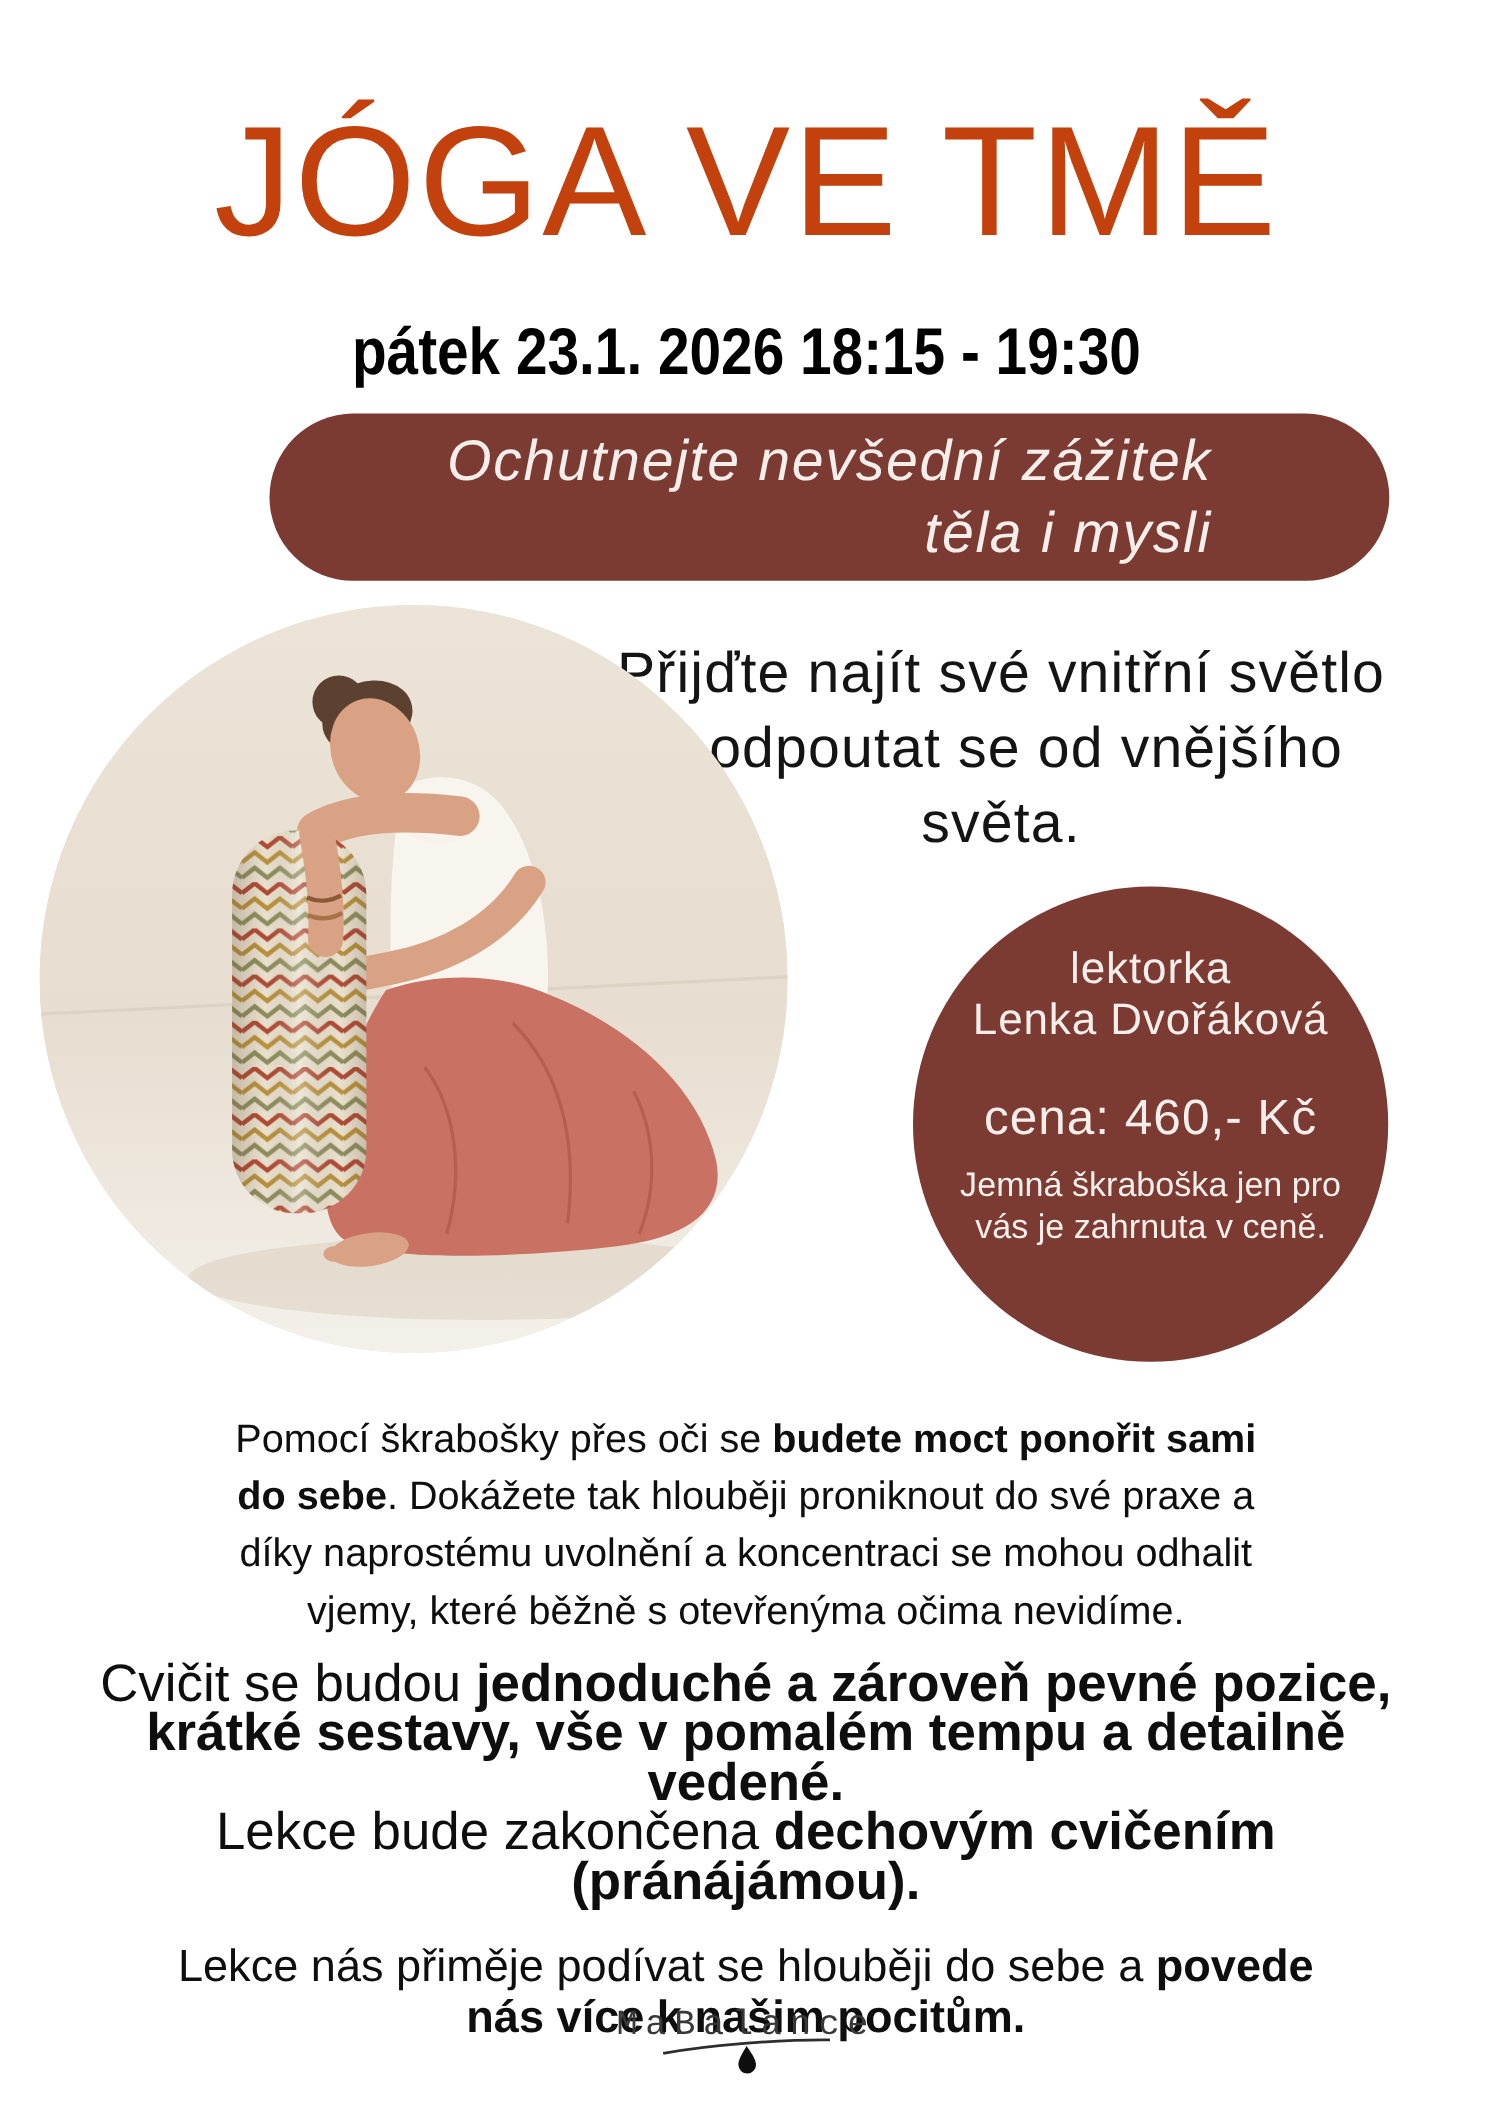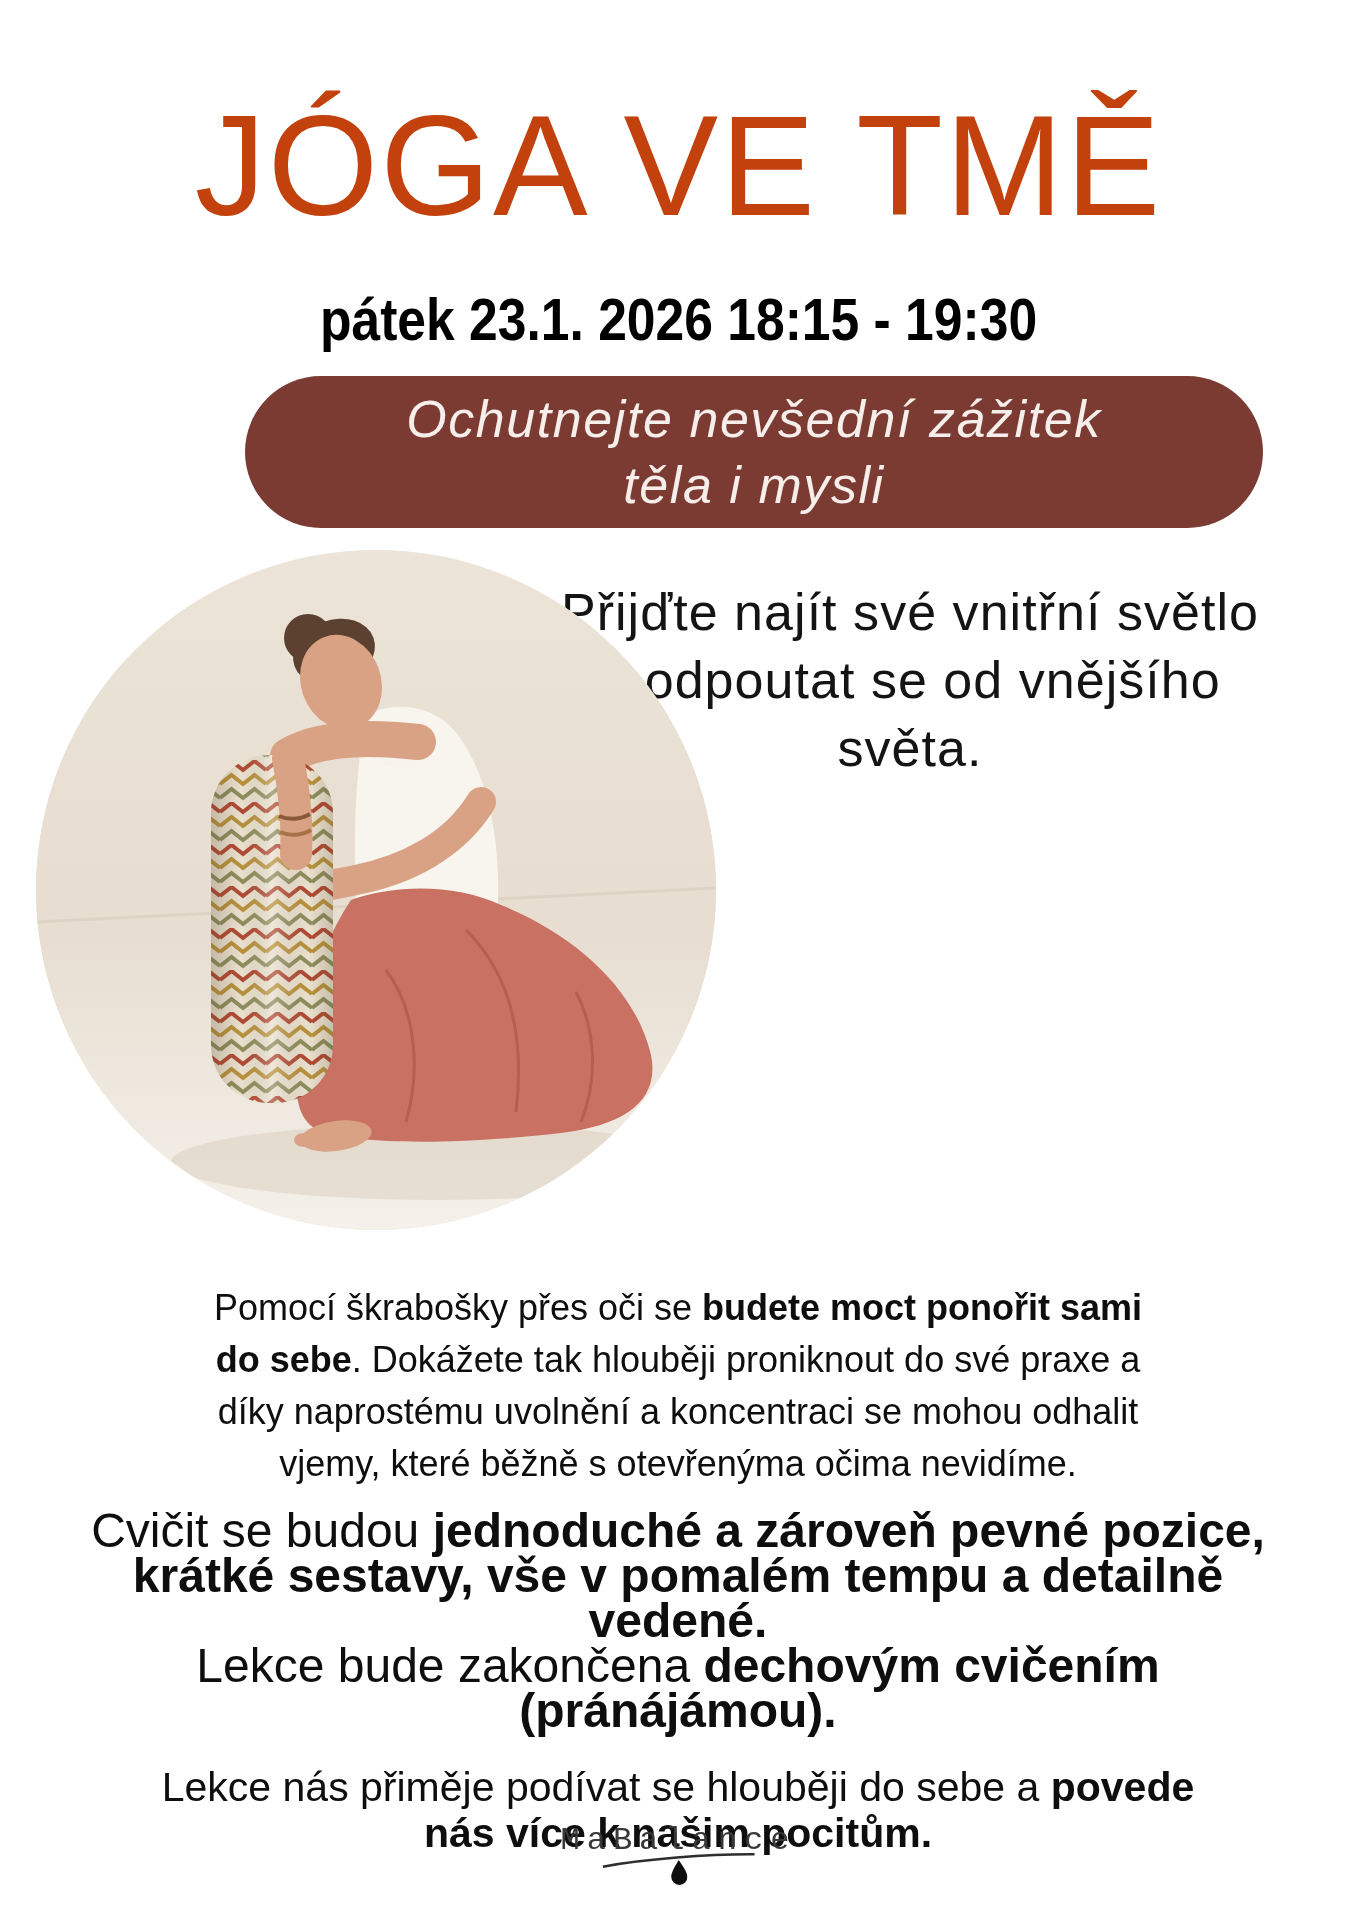--- a/index.html
+++ b/index.html
@@ -4,21 +4,21 @@
 <style>
   html,body{margin:0;padding:0;background:#ffffff;}
   .page{position:relative;width:1357px;height:1920px;background:#ffffff;overflow:hidden;
         font-family:"Liberation Sans", sans-serif;color:#111;}
   .title{position:absolute;top:88px;left:0;width:100%;text-align:center;
          font-size:142px;font-weight:400;letter-spacing:0.015em;color:#c2410c;line-height:1.1;}
   .date{position:absolute;top:285px;left:0;width:100%;text-align:center;
         font-size:60px;font-weight:700;color:#000;transform:scaleX(0.86);transform-origin:50% 50%;}
   .pill{position:absolute;left:245px;top:376px;width:1018px;height:152px;border-radius:82px;
         background:#7b3a32;color:#f6eeea;display:flex;align-items:center;justify-content:center;
-        text-align:center;font-style:italic;font-size:52px;line-height:66px;
+        text-align:right;font-style:italic;font-size:52px;line-height:66px;
         letter-spacing:0.03em;white-space:pre-line;}
   .intro{position:absolute;left:460px;top:578px;width:900px;text-align:center;
          font-size:52px;line-height:68px;letter-spacing:0.02em;color:#141414;white-space:pre-line;}
   .photo-circle{position:absolute;left:36px;top:550px;width:680px;height:680px;border-radius:50%;
                 overflow:hidden;background:#ece5da;}
   .photo-circle svg{display:block;}
   .info-circle{position:absolute;left:830px;top:806px;width:432px;height:432px;border-radius:50%;
                background:#7b3a32;color:#f6eeea;text-align:center;}
   .info-lecturer{margin:0;padding-top:52px;font-size:40px;line-height:46px;white-space:pre-line;letter-spacing:0.02em;}
   .info-price{margin:0;padding-top:40px;font-size:45px;letter-spacing:0.02em;}
@@ -99,20 +99,27 @@
 
       <rect x="175" y="205" width="122" height="348" rx="58" fill="url(#zigzag)"></rect>
       <rect x="175" y="205" width="122" height="348" rx="58" fill="url(#cylshade)"></rect>
 
       <path d="M252 208 C 258 240, 262 272, 260 304" stroke="#d9a285" stroke-width="32" stroke-linecap="round" fill="none"></path>
       <path d="M243 266 C 252 270, 264 270, 274 264" stroke="#8a5a38" stroke-width="4" fill="none"></path>
       <path d="M244 282 C 253 286, 265 286, 275 280" stroke="#a87248" stroke-width="4" fill="none"></path>
     </svg>
   </div>
 
+  <div class="info-circle">
+    <p class="info-lecturer">lektorka
+Lenka Dvořáková</p>
+    <p class="info-price">cena: 460,- Kč</p>
+    <p class="info-note">Jemná škraboška jen pro
+vás je zahrnuta v ceně.</p>
+  </div>
 
   <p class="para p1"><span>Pomocí škrabošky přes oči se </span><span class="b">budete moct ponořit sami
 do sebe</span><span>. Dokážete tak hlouběji proniknout do své praxe a
 díky naprostému uvolnění a koncentraci se mohou odhalit
 vjemy, které běžně s otevřenýma očima nevidíme.</span></p>
   <p class="para p2"><span>Cvičit se budou </span><span class="b">jednoduché a zároveň pevné pozice,
 krátké sestavy, vše v pomalém tempu a detailně
 vedené.</span><span>
 Lekce bude zakončena </span><span class="b">dechovým cvičením
 (pránájámou).</span></p>

